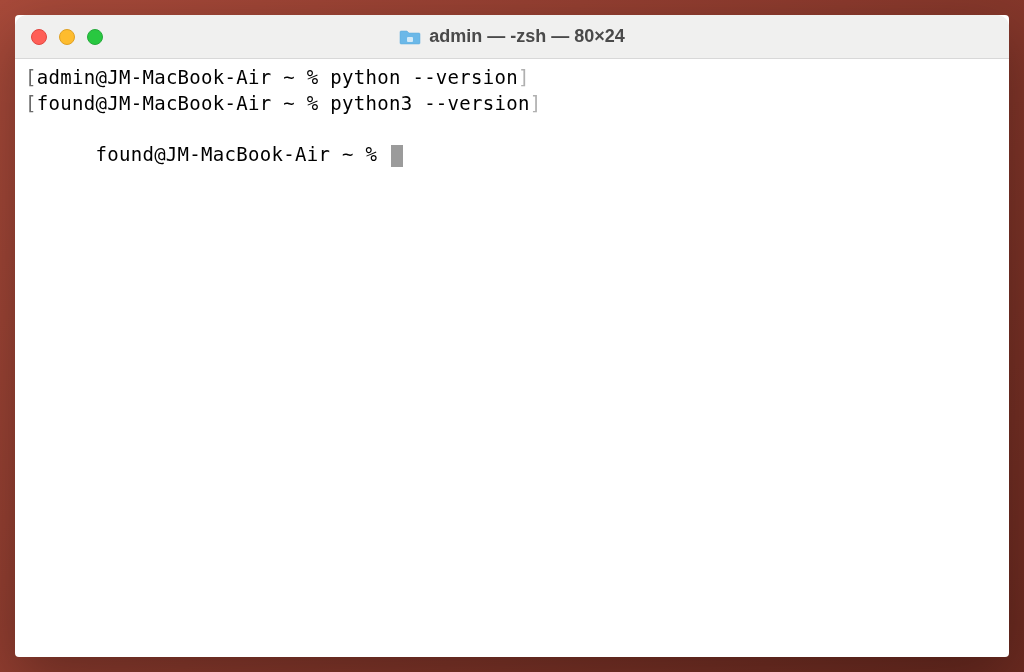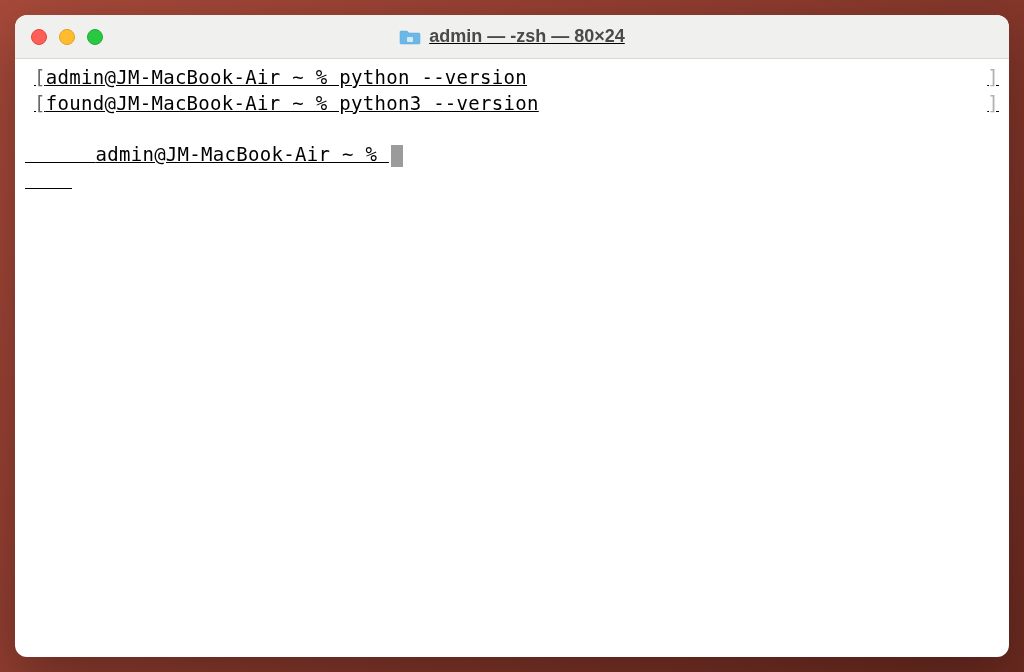--- a/index.html
+++ b/index.html
@@ -14,26 +14,25 @@
       display: flex;
       align-items: center;
       justify-content: center;
       font-family: -apple-system, BlinkMacSystemFont, "Segoe UI", sans-serif;
       overflow: hidden;
     }
     .terminal-window {
       width: 994px;
       height: 642px;
       background: #ffffff;
-      border-radius: 12px;
+      border-radius: 4px;
       box-shadow: 0 20px 60px rgba(0,0,0,0.3);
       display: flex;
       flex-direction: column;
       overflow: hidden;
-      text-decoration: underline;
     }
     .title-bar {
       height: 44px;
       background: #f0f0ef;
       border-bottom: 1px solid #d8d8d8;
       display: flex;
       align-items: center;
       position: relative;
       border-radius: 12px 12px 0 0;
     }
@@ -82,22 +81,21 @@
       color: #000000;
       letter-spacing: 0.3px;
       overflow: hidden;
     }
     .terminal-line {
       white-space: pre;
       position: relative;
     }
     .bracket-line {
       display: flex;
-      justify-content: space-between;
-      margin-left: 9px;
+      justify-content: flex-start;
     }
     .bracket-left {
       color: #6a6a6a;
     }
     .bracket-right {
       color: #b0b0b0;
     }
     .cursor {
       display: inline-block;
       width: 12px;
@@ -130,16 +128,16 @@
     </div>
   </div>
   <div class="terminal-body">
     <div class="terminal-line bracket-line">
       <span><span class="bracket-left">[</span><span>admin@JM-MacBook-Air ~ % python --version</span></span><span class="bracket-right">]</span>
     </div>
     <div class="terminal-line bracket-line">
       <span><span class="bracket-left">[</span><span>found@JM-MacBook-Air ~ % python3 --version</span></span><span class="bracket-right">]</span>
     </div>
     <div class="terminal-line">
-      <span>admin@JM-MacBook-Air ~ % </span><span class="cursor"></span>
+      <span>found@JM-MacBook-Air ~ % </span><span class="cursor"></span>
     </div>
   </div>
 </div>
 
 </body></html>

